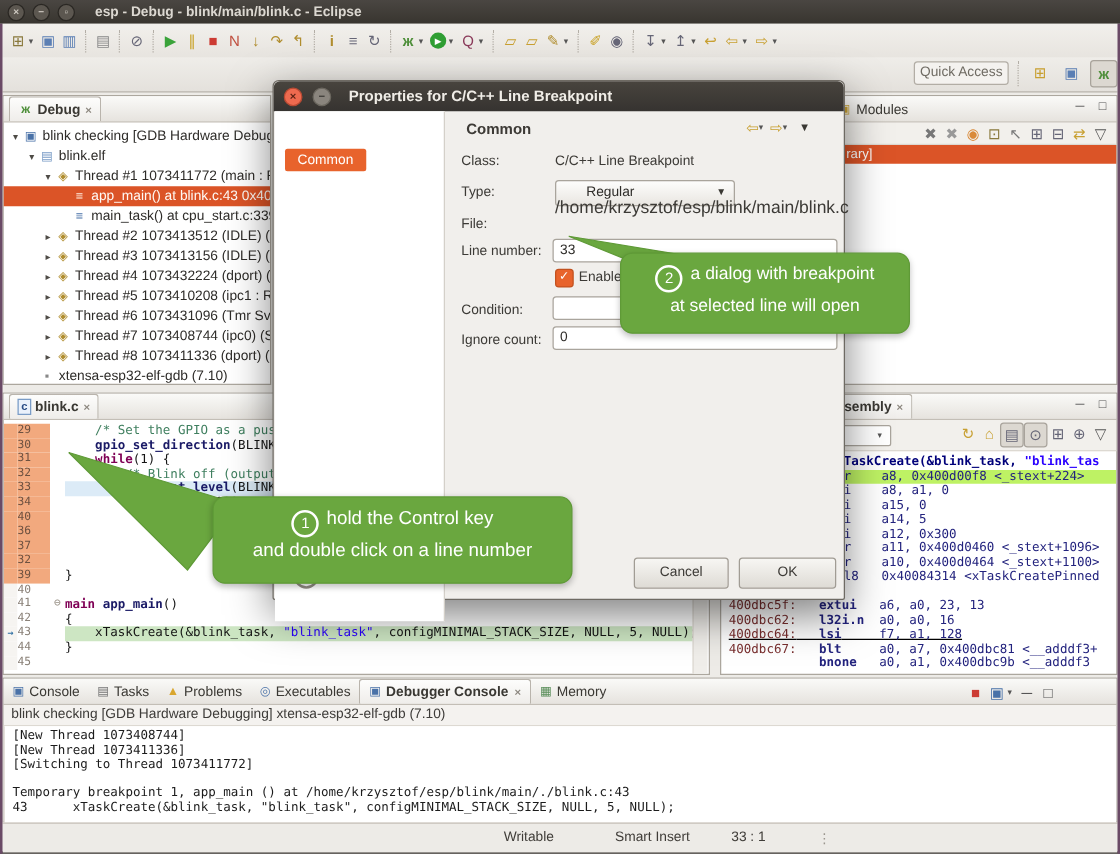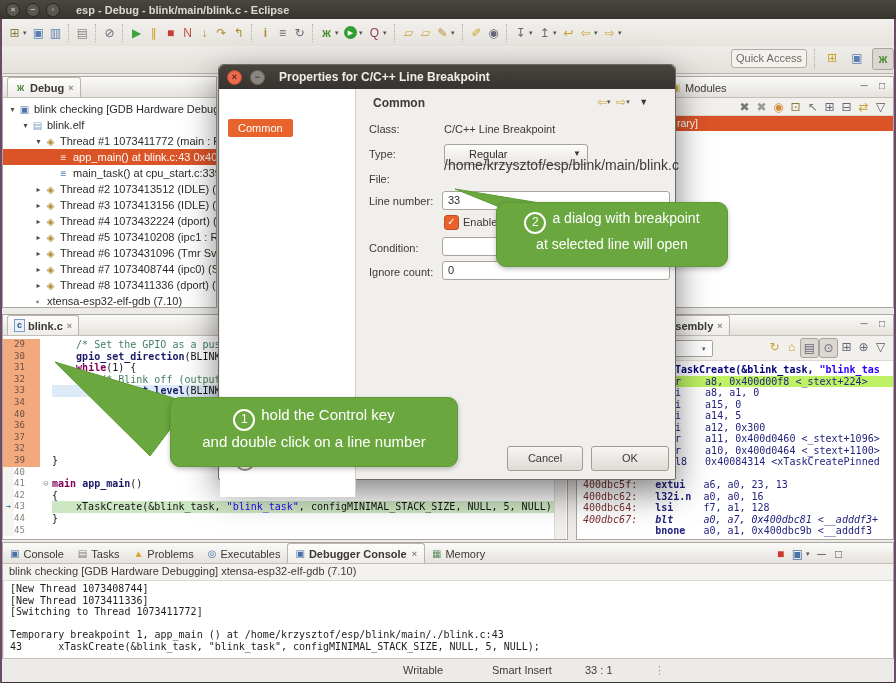--- a/index.html
+++ b/index.html
@@ -427,22 +427,22 @@
       <div class="dline" style="padding-left: 98px;"><span class="dop">i    a8, a1, 0</span></div>
       <div class="dline" style="padding-left: 98px;"><span class="dop">i    a15, 0</span></div>
       <div class="dline" style="padding-left: 98px;"><span class="dop">i    a14, 5</span></div>
       <div class="dline" style="padding-left: 98px;"><span class="dop">i    a12, 0x300</span></div>
       <div class="dline" style="padding-left: 98px;"><span class="dop">r    a11, 0x400d0460 &lt;_stext+1096&gt;</span></div>
       <div class="dline" style="padding-left: 98px;"><span class="dop">r    a10, 0x400d0464 &lt;_stext+1100&gt;</span></div>
       <div class="dline" style="padding-left: 98px;"><span class="dop">l8   0x40084314 &lt;xTaskCreatePinned</span></div>
       <div class="dline" style="padding-left: 40px;"><span class="dop">w.n</span></div>
       <div class="dline" style="padding-left: 6px;"><span class="daddr">400dbc5f:</span><span class="dmn">   extui</span><span class="dop">   a6, a0, 23, 13</span></div>
       <div class="dline" style="padding-left: 6px;"><span class="daddr">400dbc62:</span><span class="dmn">   l32i.n</span><span class="dop">  a0, a0, 16</span></div>
-      <div class="dline" style="padding-left: 6px;"><span class="daddr">400dbc64:</span><span class="dmn">   lsi</span><span class="dop">     f7, a1, 128</span></div>
-      <div class="dline" style="padding-left: 6px; font-style: italic;"><span class="daddr">400dbc67:</span><span class="dmn">   blt</span><span class="dop">     a0, a7, 0x400dbc81 &lt;__adddf3+</span></div>
+      <div class="dline" style="padding-left: 6px; text-decoration: underline;"><span class="daddr">400dbc64:</span><span class="dmn">   lsi</span><span class="dop">     f7, a1, 128</span></div>
+      <div class="dline" style="padding-left: 6px;"><span class="daddr">400dbc67:</span><span class="dmn">   blt</span><span class="dop">     a0, a7, 0x400dbc81 &lt;__adddf3+</span></div>
       <div class="dline" style="padding-left: 6px;"><span class="dmn">            bnone</span><span class="dop">   a0, a1, 0x400dbc9b &lt;__adddf3</span></div>
     </div>
 </div>
 
 <div class="panel" id="console-panel" style="left:2px;top:542px;width:892px;height:116px">
   <div class="tabbar" id="console-tabbar">
       <div class="ctab">
         <span class="cicon" style="color: rgb(74, 114, 168);">▣</span>
         <span>Console</span>
       </div>

